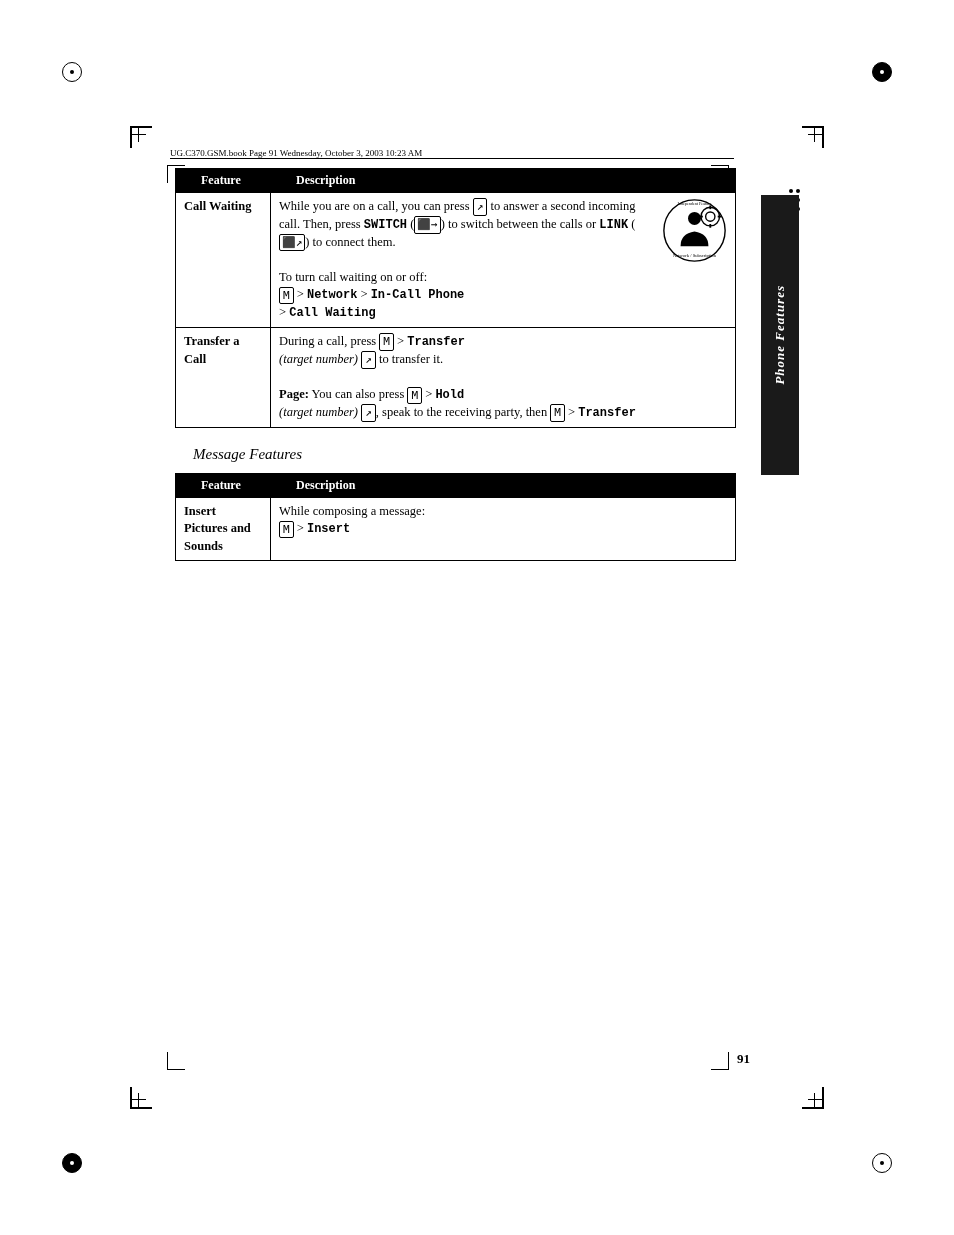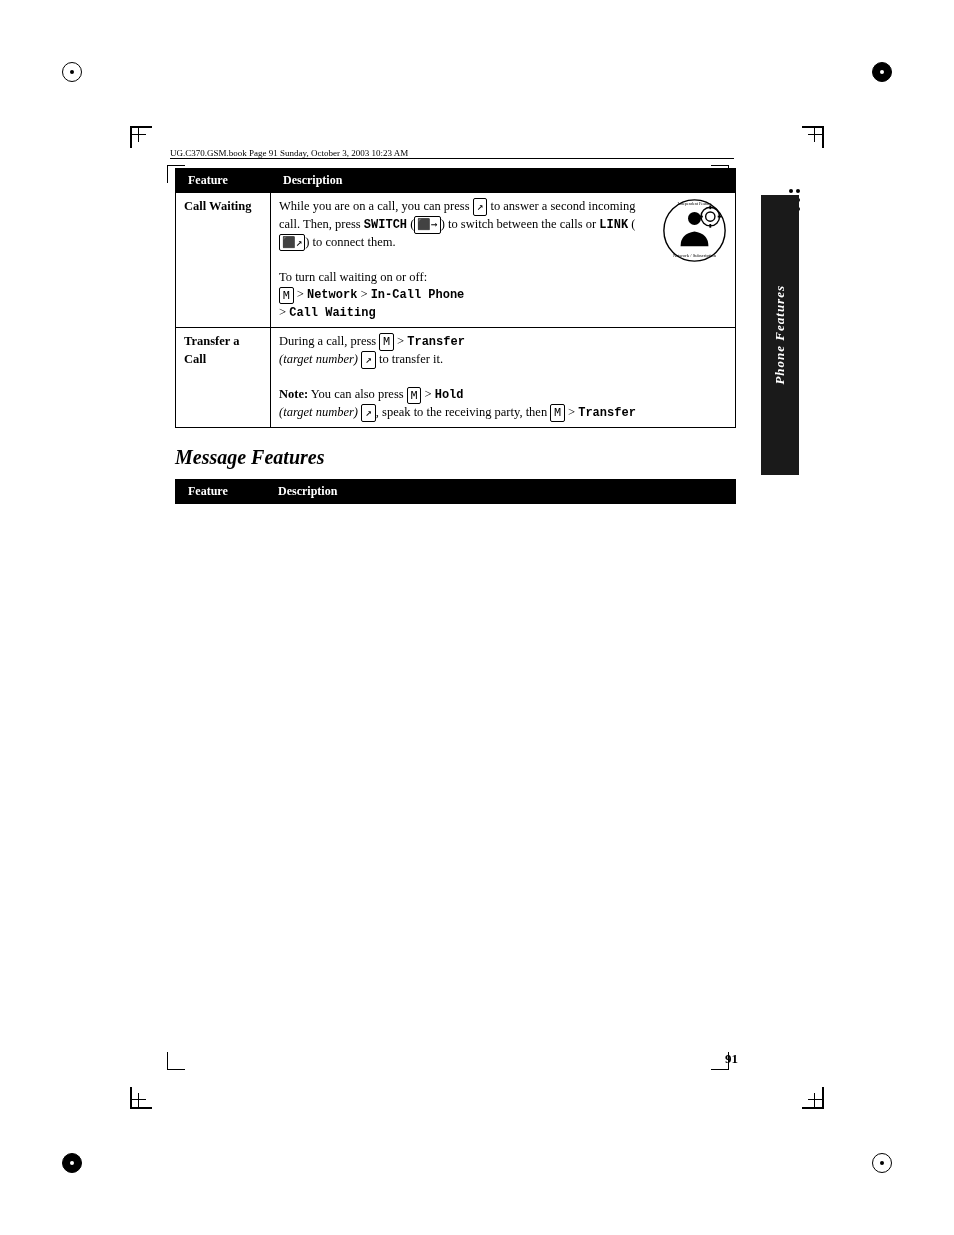--- a/index.html
+++ b/index.html
@@ -89,21 +89,21 @@
 
     table.feature-table {
       border: 1.5px solid #000;
     }
 
     table.feature-table th {
       background: #000;
       color: #fff;
       font-weight: bold;
       font-size: 12px;
-      padding: 4px 12px;
+      padding: 4px 25px;
       text-align: left;
       border: 1px solid #000;
     }
 
     table.feature-table td {
       padding: 5px 8px;
       vertical-align: top;
       border: 1px solid #000;
       font-size: 12.5px;
       line-height: 1.4;
@@ -116,23 +116,23 @@
     }
 
     .mono {
       font-family: 'Courier New', Courier, monospace;
       font-weight: bold;
       font-size: 12px;
     }
 
     .section-title {
       font-style: italic;
-      font-size: 20px;
-      font-weight: bold;
-      margin: 18px 0 10px 0;
+      font-size: 15px;
+      font-weight: normal;
+      margin: 18px 0 10px 18px;
     }
 
     
     .network-icon {
       float: right;
       width: 65px;
       height: 65px;
       margin-left: 8px;
       margin-bottom: 4px;
       position: relative;
@@ -196,21 +196,21 @@
   <div style="position:absolute;bottom:128px;left:132px;width:14px;height:14px;">
     <div style="position:absolute;left:6px;top:0;width:1px;height:100%;background:#000;"></div>
     <div style="position:absolute;top:6px;left:0;height:1px;width:100%;background:#000;"></div>
   </div>
   <div style="position:absolute;bottom:128px;right:132px;width:14px;height:14px;">
     <div style="position:absolute;left:6px;top:0;width:1px;height:100%;background:#000;"></div>
     <div style="position:absolute;top:6px;left:0;height:1px;width:100%;background:#000;"></div>
   </div>
 
   <div class="header-line">
-    <span class="file-info">UG.C370.GSM.book  Page 91  Sunday, October 3, 2003  10:23 AM</span>
+    <span class="file-info">UG.C370.GSM.book  Page 91  Wednesday, October 3, 2003  10:23 AM</span>
   </div>
   <div class="header-line-rule"></div>
 
   <div style="position:absolute;right:155px;top:185px;width:10px;display:flex;flex-direction:column;gap:5px;align-items:center;">
     <div style="display:flex;gap:3px;align-items:center;margin-top:4px;">
       <div style="width:4px;height:4px;background:#000;border-radius:50%;"></div>
       <div style="width:4px;height:4px;background:#000;border-radius:50%;"></div>
     </div>
     <div style="display:flex;gap:3px;align-items:center;">
       <div style="width:4px;height:4px;background:#000;border-radius:50%;"></div>
@@ -267,39 +267,46 @@
           </td>
         </tr>
 
 
         <tr>
           <td class="feature-col">Transfer a Call</td>
           <td>
             During a call, press <span style="font-family:monospace;font-size:11px;border:1px solid #000;padding:0 3px;border-radius:2px;display:inline-block;vertical-align:middle;">M</span> &gt; <span class="mono">Transfer</span><br>
             <em>(target number)</em> <span style="font-family:monospace;font-size:11px;border:1px solid #000;padding:0 3px;border-radius:2px;display:inline-block;vertical-align:middle;">↗</span> to transfer it.
             <br><br>
-            <span class="note-bold">Note:</span> You can also press <span style="font-family:monospace;font-size:11px;border:1px solid #000;padding:0 3px;border-radius:2px;display:inline-block;vertical-align:middle;">M</span> &gt; <span class="mono">Hold</span><br>
+            <span class="note-bold">Page:</span> You can also press <span style="font-family:monospace;font-size:11px;border:1px solid #000;padding:0 3px;border-radius:2px;display:inline-block;vertical-align:middle;">M</span> &gt; <span class="mono">Hold</span><br>
             <em>(target number)</em> <span style="font-family:monospace;font-size:11px;border:1px solid #000;padding:0 3px;border-radius:2px;display:inline-block;vertical-align:middle;">↗</span>, speak to the receiving party, then <span style="font-family:monospace;font-size:11px;border:1px solid #000;padding:0 3px;border-radius:2px;display:inline-block;vertical-align:middle;">M</span> &gt; <span class="mono">Transfer</span>
           </td>
         </tr>
       </tbody>
     </table>
 
     <div class="section-title">Message Features</div>
 
     <table class="feature-table">
       <thead>
         <tr>
           <th style="width:90px;">Feature</th>
           <th>Description</th>
         </tr>
       </thead>
       <tbody>
 
 
+        <tr>
+          <td class="feature-col">Insert Pictures and Sounds</td>
+          <td>
+            While composing a message:<br>
+            <span style="font-family:monospace;font-size:11px;border:1px solid #000;padding:0 3px;border-radius:2px;display:inline-block;vertical-align:middle;">M</span> &gt; <span class="mono">Insert</span>
+          </td>
+        </tr>
       </tbody>
     </table>
 
   </div>
 
-  <div style="position:absolute;bottom:168px;right:216px;font-size:13px;font-weight:bold;">91</div>
+  <div style="position:absolute;bottom:168px;right:204px;font-size:13px;font-weight:bold;">91</div>
 
 </div>
 
 </body></html>

